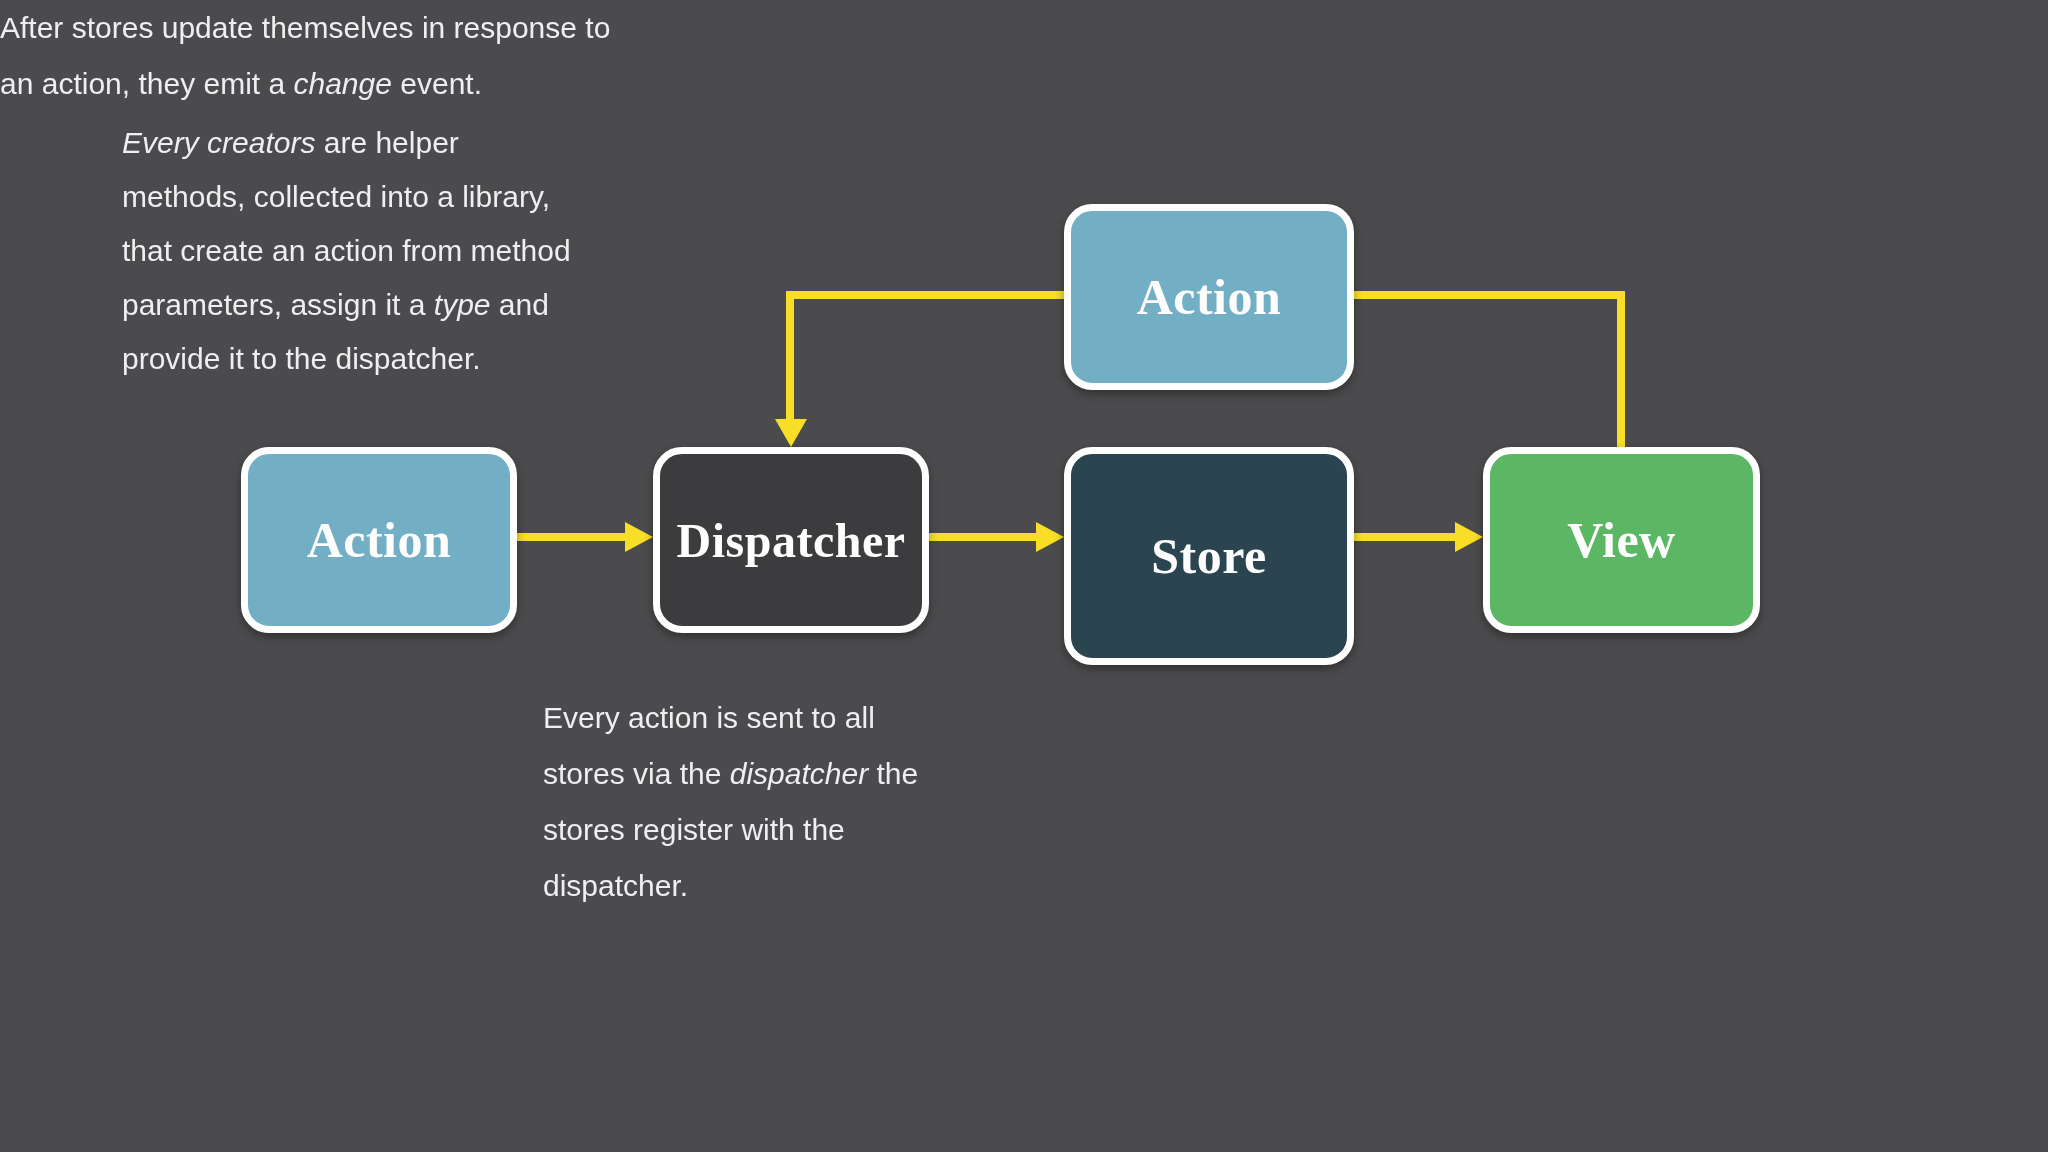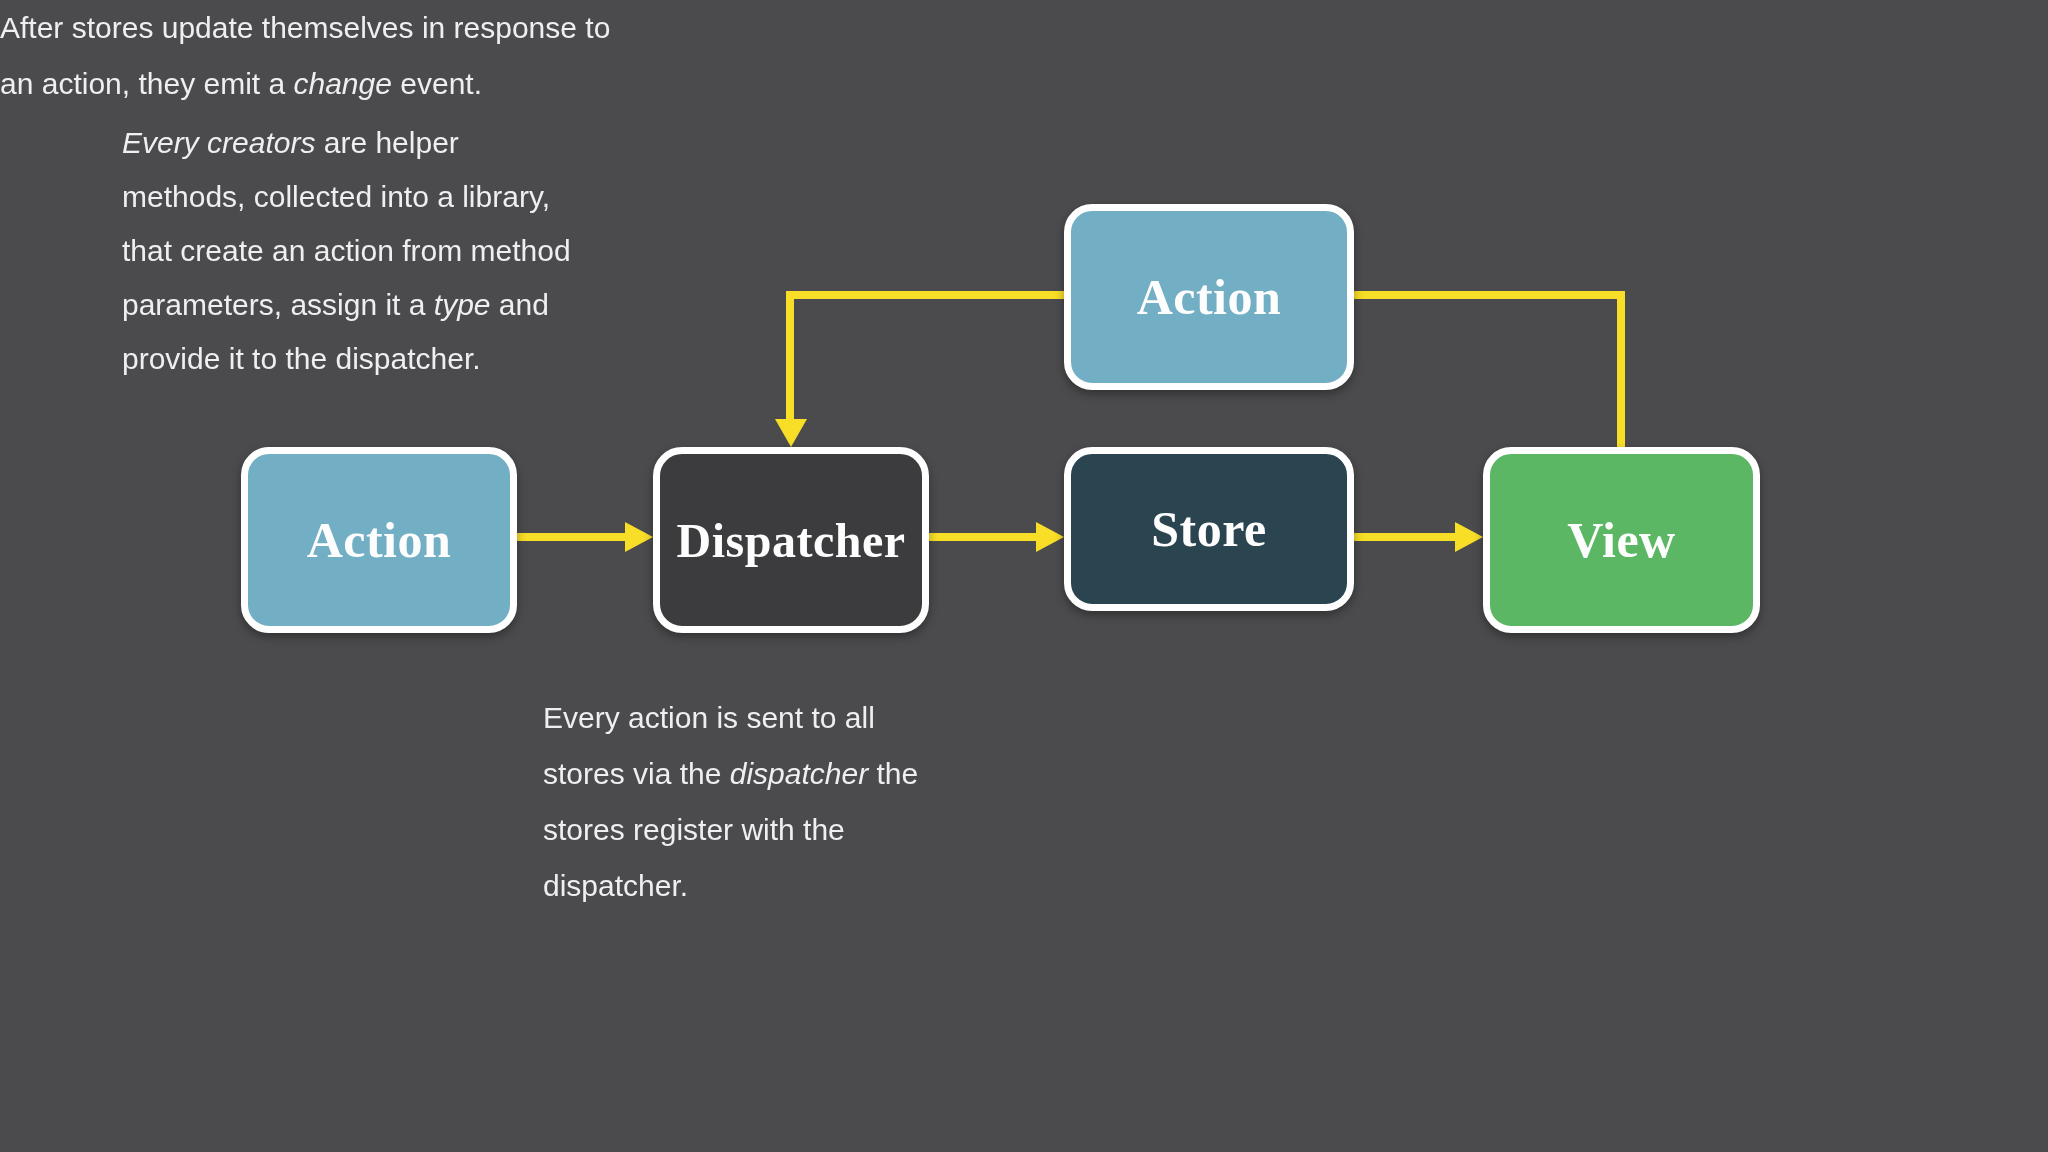--- a/index.html
+++ b/index.html
@@ -29,21 +29,21 @@
     font-size: 50px;
     font-weight: 700;
     color: #FDFDFD;
     letter-spacing: 0.5px;
     font-family: Liberation Serif, serif;
   }
   #node-action-top  { left: 1064px; top: 204px; width: 290px; height: 186px; }
   #node-action-left { left: 241px;  top: 447px; width: 276px; height: 186px; }
   #node-dispatcher  { left: 653px;  top: 447px; width: 276px; height: 186px; border-radius: 29px; }
   #node-dispatcher .node-label { font-size: 48px; }
-  #node-store       { left: 1064px; top: 447px; width: 290px; height: 164px; }
+  #node-store       { left: 1064px; top: 447px; width: 290px; height: 218px; }
   #node-view        { left: 1483px; top: 447px; width: 277px; height: 186px; }
 
   
   .wire { position: absolute; }
   .head-right { position: absolute; clip-path: polygon(0 0, 100% 50%, 0 100%); }
   .head-down  { position: absolute; clip-path: polygon(0 0, 100% 0, 50% 100%); }
 
   #wire-actiontop-to-dispatcher-h { left: 786px;  top: 291px; width: 278px; height: 8px; }
   #wire-actiontop-to-dispatcher-v { left: 786px;  top: 291px; width: 8px;   height: 128px; }
   #head-into-dispatcher-top       { left: 775px;  top: 419px; width: 32px;  height: 28px; }

